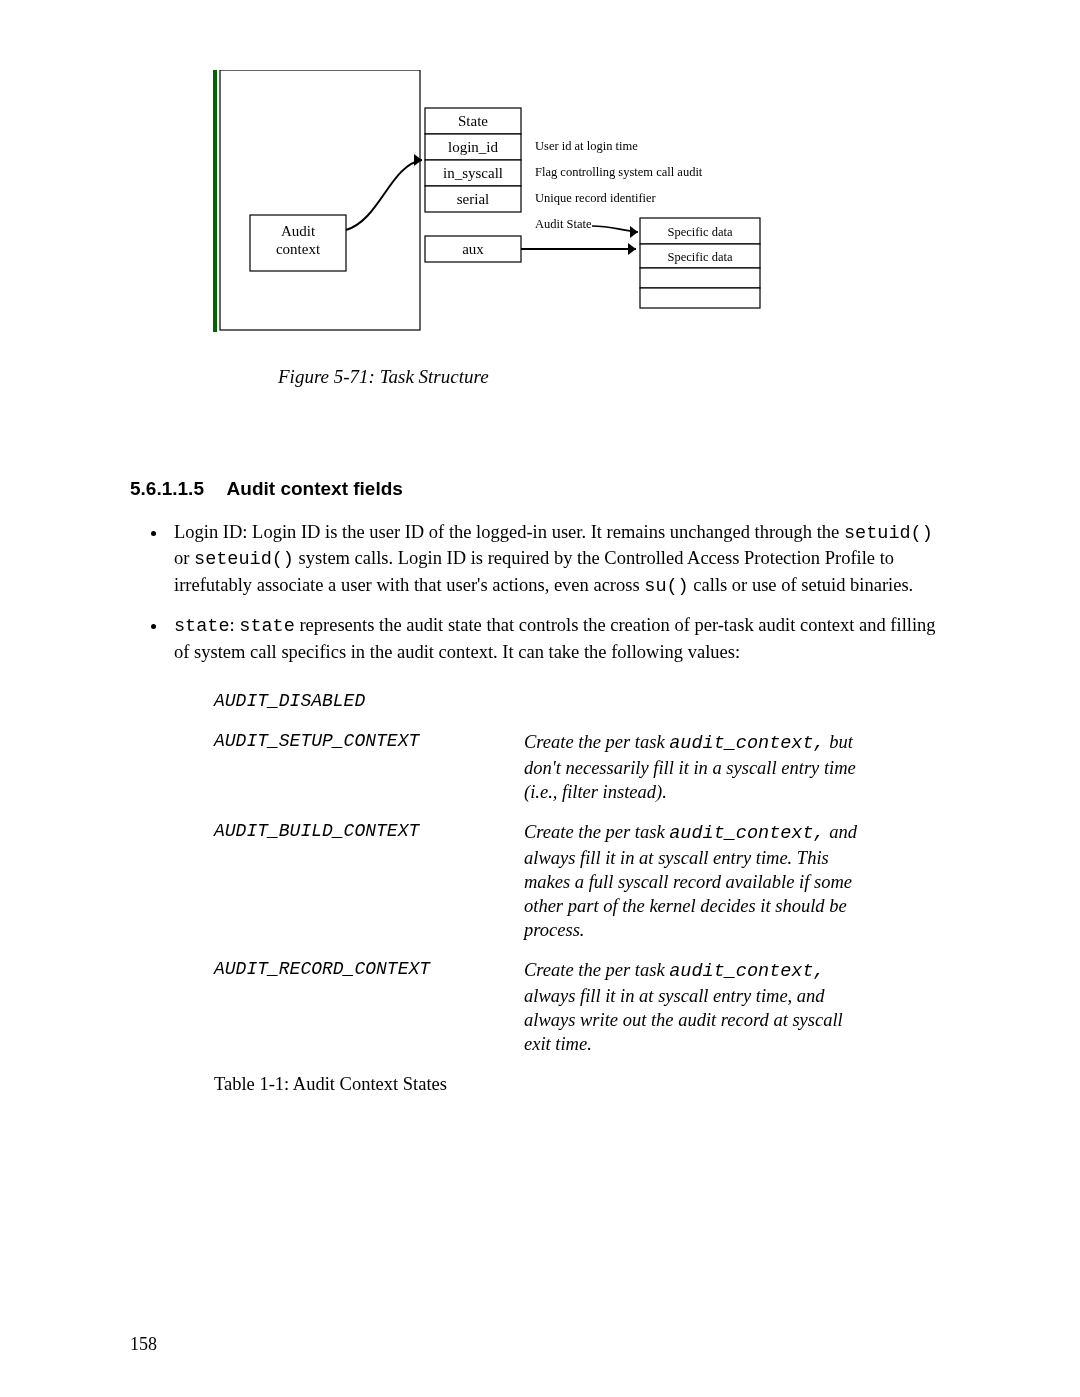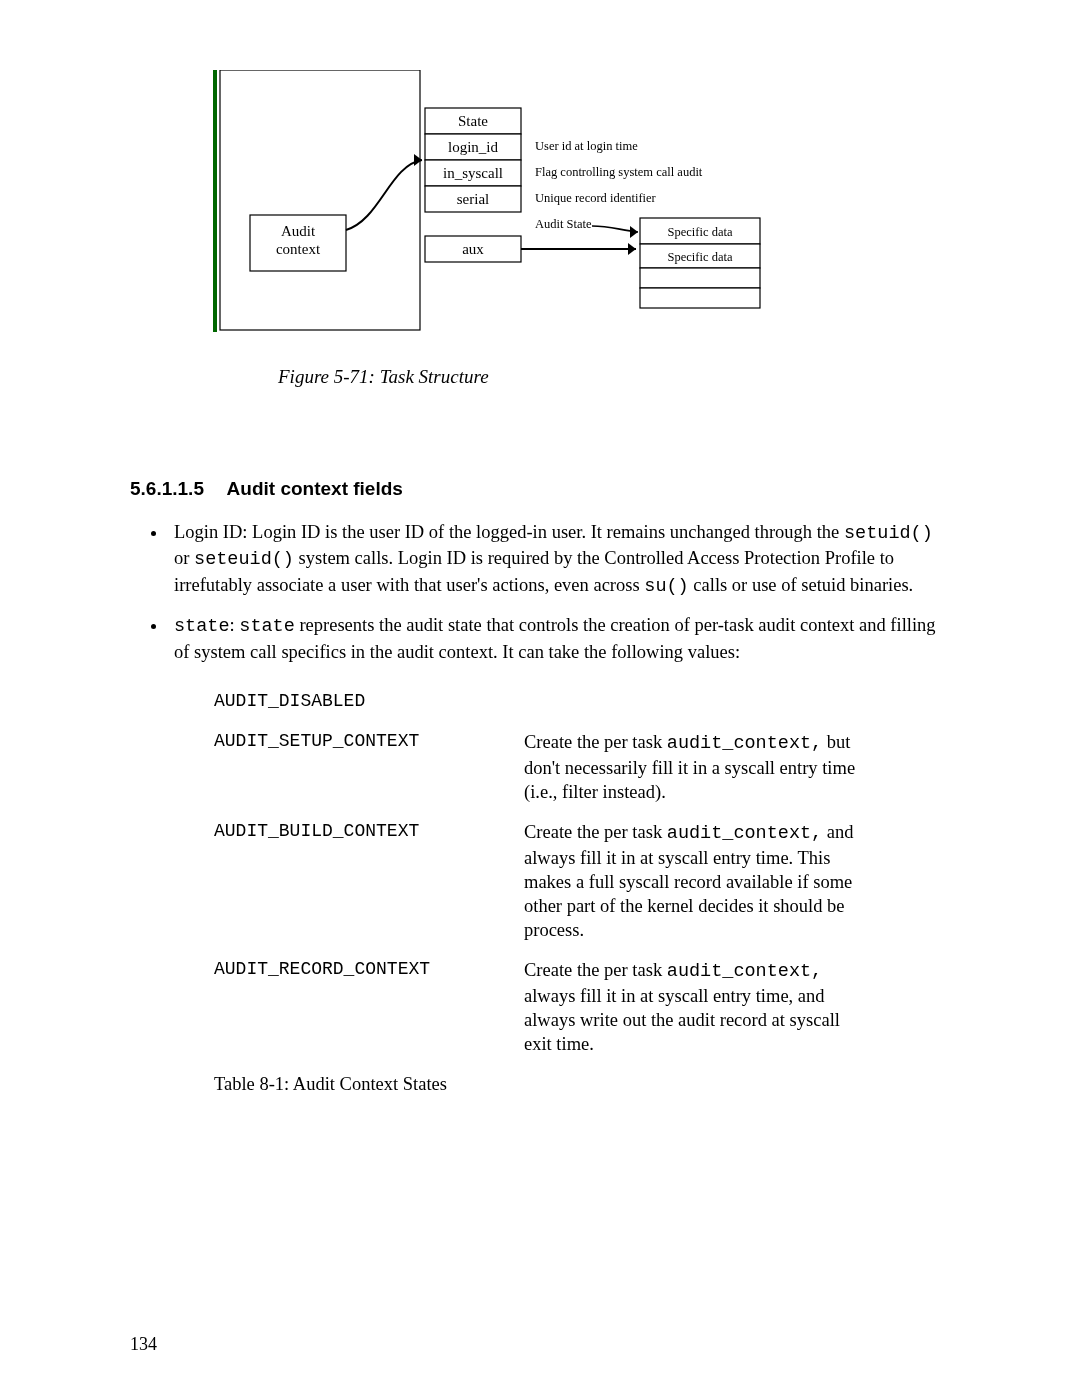--- a/index.html
+++ b/index.html
@@ -56,20 +56,21 @@
     font-size: 18.5px;
     line-height: 1.32;
     margin-bottom: 14px;
     padding-left: 6px;
   }
   .mono {
     font-family: "Courier New", Courier, monospace;
   }
   .state-table {
     margin: 26px 0 14px 40px;
+    font-style: italic;
   }
   .state-row {
     display: flex;
     align-items: flex-start;
     margin-bottom: 16px;
   }
   .state-name {
     font-family: "Courier New", Courier, monospace;
     font-size: 18px;
     width: 310px;
@@ -185,20 +186,20 @@
 
         <div class="state-row">
           <div class="state-name">AUDIT_RECORD_CONTEXT</div>
           <div class="state-desc">
             <span>Create the per task </span><span class="mono">audit_context,</span><span> always fill it in at syscall entry time, and always write out the audit record at syscall exit time.</span>
           </div>
         </div>
 
       </div>
 
-      <div class="table-caption">Table 8-1: Audit Context States</div>
+      <div class="table-caption">Table 1-1: Audit Context States</div>
     </li>
   </ul>
 
 
 </div>
 
-<div class="page-number">134</div>
+<div class="page-number">158</div>
 
 </body></html>

